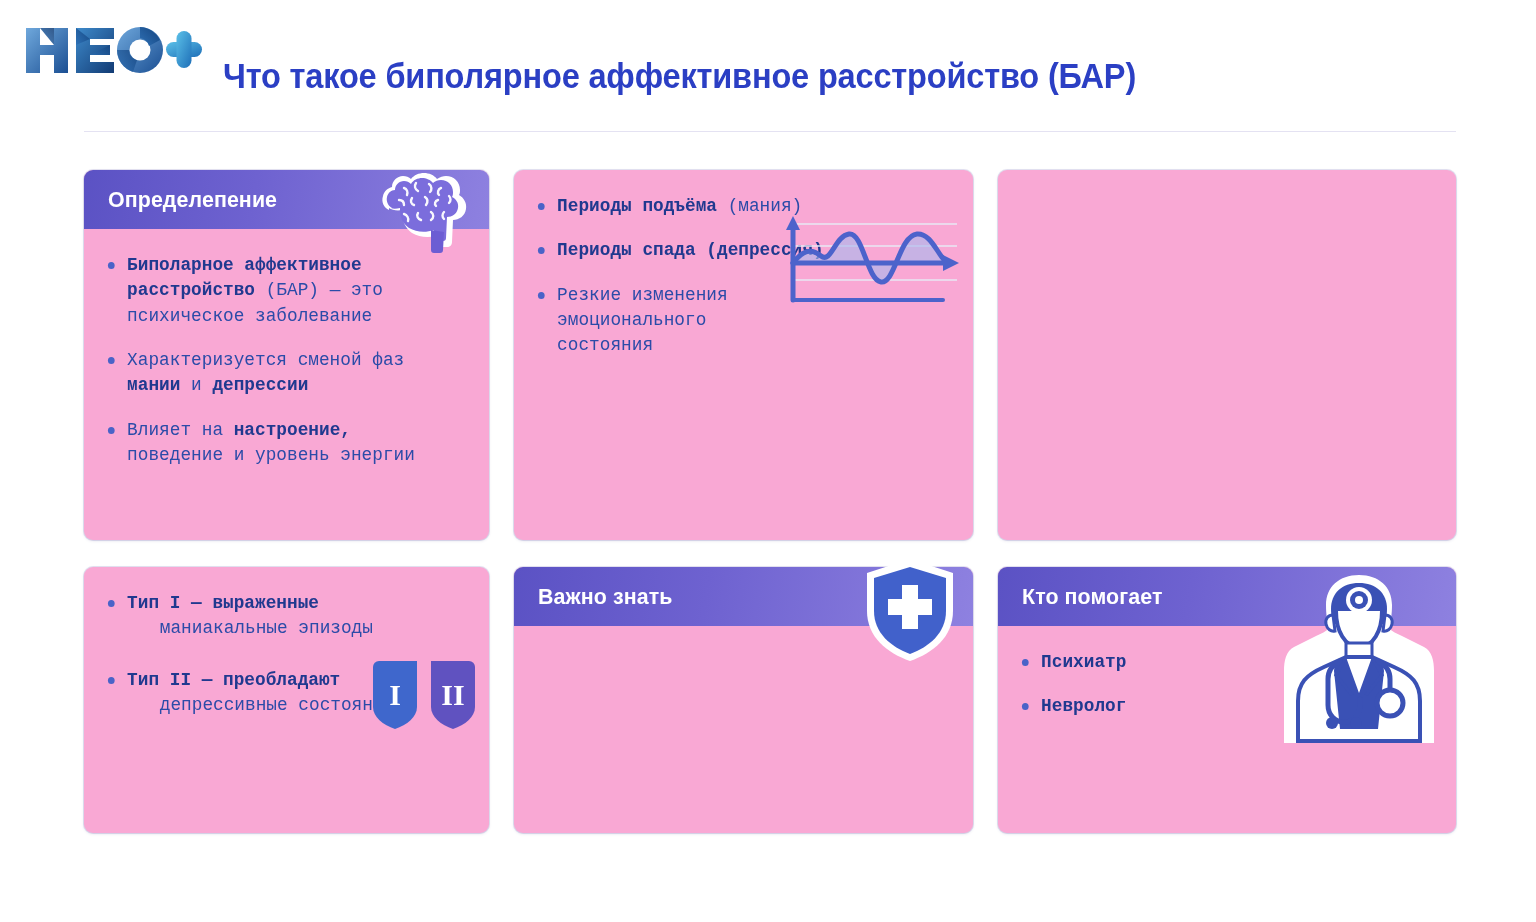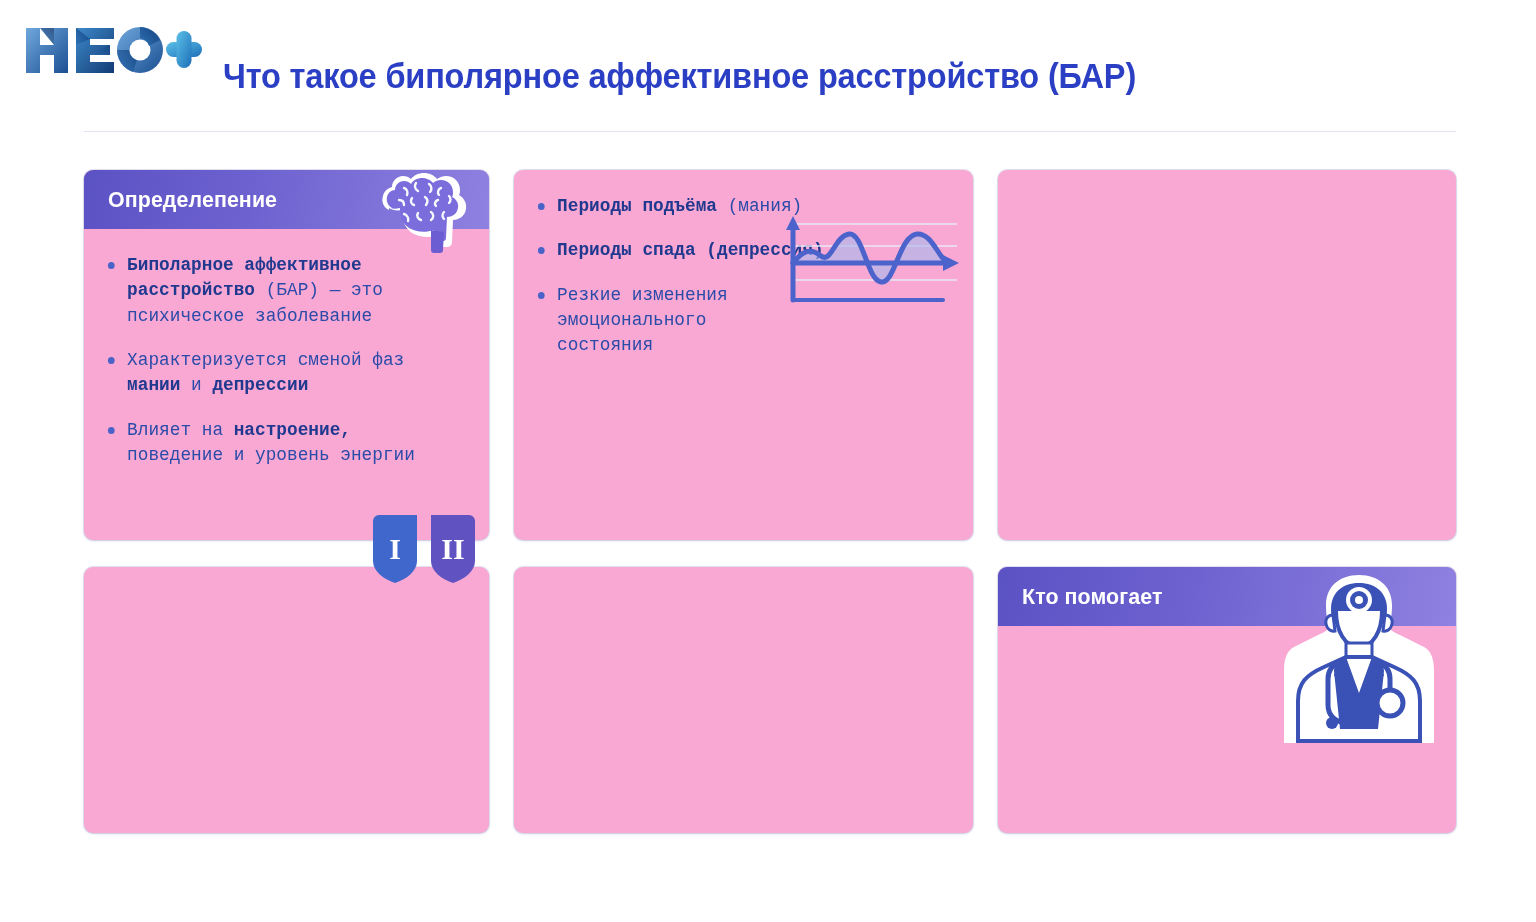--- a/index.html
+++ b/index.html
@@ -312,32 +312,52 @@
         </svg>
       </span>
     </div>
   </section>
 
   <section class="card">
   </section>
 
   <section class="card">
     <div class="card-body">
+      <ul class="bullets">
+        <li style="margin-bottom:26px">
+          <b>Тип I — выраженные</b>
+          <span class="indent-line">маниакальные эпизоды</span>
+        </li>
+        <li>
+          <b>Тип II — преобладают</b>
+          <span class="indent-line">депрессивные состояния</span>
+        </li>
+      </ul>
       <span class="icon-types">
         <svg viewBox="0 0 110 70" width="110" height="70" aria-hidden="true">
           <path d="M4 6 a6 6 0 0 1 6-6 h38 v46 c0 10-10 18-22 22 C14 64 4 56 4 46 Z" fill="#3F67CC"></path>
           <path d="M106 6 a6 6 0 0 0 -6-6 h-38 v46 c0 10 10 18 22 22 C96 64 106 56 106 46 Z" fill="#6052C0"></path>
           <text x="26" y="44" font-family="'Liberation Serif', serif" font-size="30" font-weight="700" fill="#ffffff" text-anchor="middle">I</text>
           <text x="84" y="44" font-family="'Liberation Serif', serif" font-size="30" font-weight="700" fill="#ffffff" text-anchor="middle">II</text>
         </svg>
       </span>
     </div>
   </section>
 
   <section class="card">
+    <div class="card-header">
+      <span class="card-header-title">Важно знать</span>
+      <span class="icon-shield">
+        <svg viewBox="0 0 98 106" width="98" height="106" aria-hidden="true">
+          <path d="M49 2 L92 16 v38 c0 26-20 42-43 50 C26 96 6 80 6 54 V16 Z" fill="#ffffff"></path>
+          <path d="M49 10 L85 21 v33 c0 22-17 36-36 43 C30 90 13 76 13 54 V21 Z" fill="#4161CB"></path>
+          <path d="M41 28 h16 v14 h14 v16 h-14 v14 h-16 v-14 h-14 v-16 h14 Z" fill="#ffffff"></path>
+        </svg>
+      </span>
+    </div>
   </section>
 
   <section class="card">
     <div class="card-header">
       <span class="card-header-title">Кто помогает</span>
       <span class="icon-doctor">
         <svg viewBox="0 0 150 172" width="150" height="172" aria-hidden="true">
 
           <path d="M75 4c-20 0-33 12-33 30 0 9 1 17 4 23-4 3-9 6-14 8L10 76C2 80 0 90 0 100v72h150v-72c0-10-2-20-10-24l-22-11c-5-2-10-5-14-8 3-6 4-14 4-23 0-18-13-30-33-30z" fill="#ffffff"></path>
 
@@ -362,15 +382,25 @@
           <path d="M88 86l10 18-16 20" stroke="#3A51B5" stroke-width="3.5" fill="none"></path>
 
           <path d="M56 90c-6 3-12 9-12 18v26c0 10 7 17 16 17s16-7 16-17v-6" stroke="#3A51B5" stroke-width="5" fill="none" stroke-linecap="round"></path>
           <path d="M94 90c6 3 12 9 12 18v16" stroke="#3A51B5" stroke-width="5" fill="none" stroke-linecap="round"></path>
           <circle cx="106" cy="132" r="13" fill="#ffffff" stroke="#3A51B5" stroke-width="5"></circle>
           <circle cx="48" cy="152" r="6" fill="#3A51B5"></circle>
           <circle cx="72" cy="152" r="6" fill="#3A51B5"></circle>
         </svg>
       </span>
     </div>
+    <div class="card-body">
+      <ul class="bullets">
+        <li>
+          <b>Психиатр</b>
+        </li>
+        <li>
+          <b>Невролог</b>
+        </li>
+      </ul>
+    </div>
   </section>
 
 </div>
 
 </body></html>

